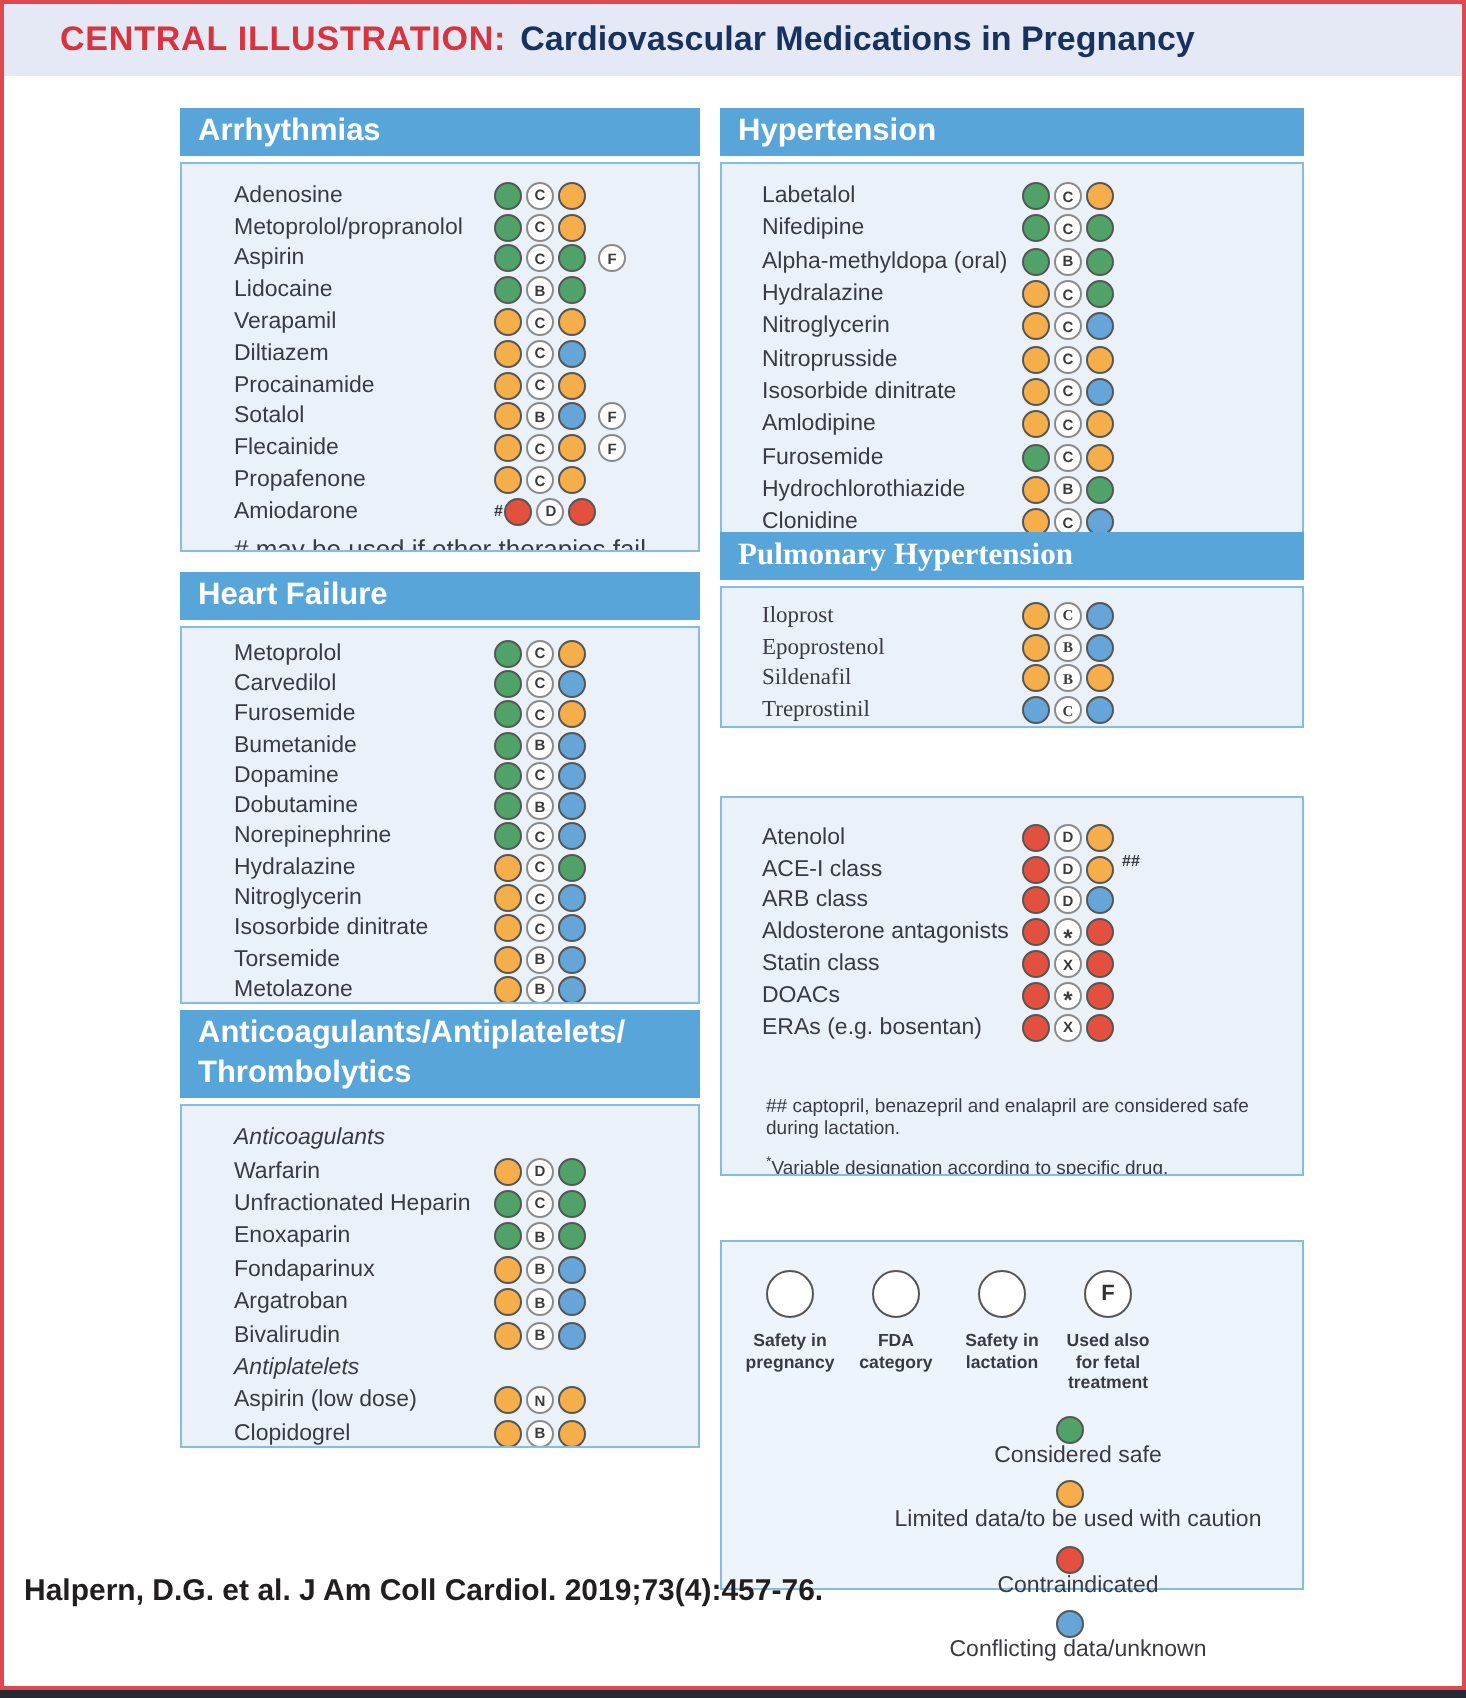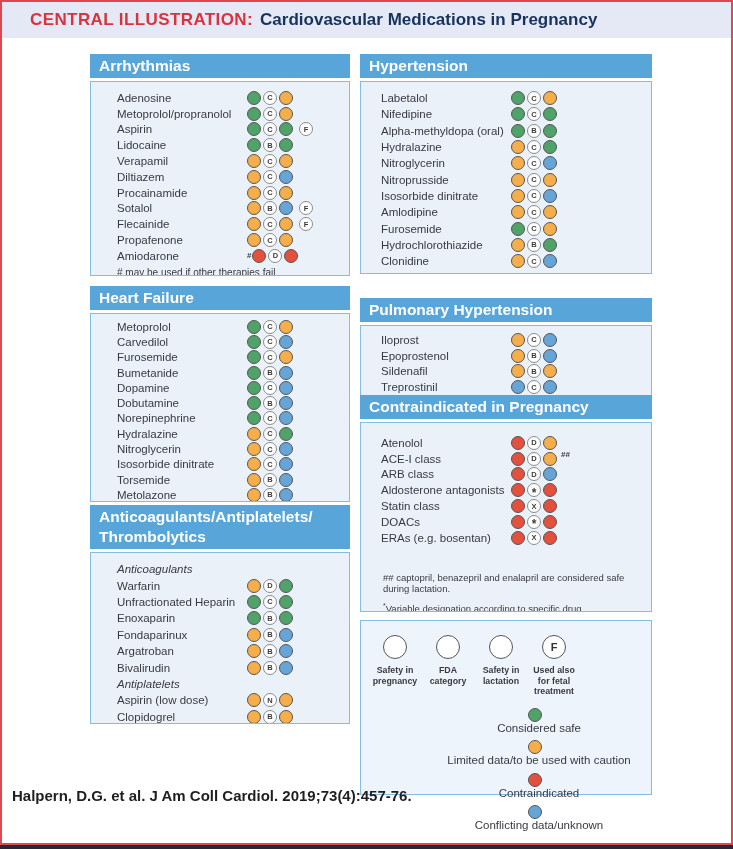--- a/index.html
+++ b/index.html
@@ -19,40 +19,40 @@
 
   
   .panel{position:absolute;left:0;right:0;}
   .panel-header{background:#57A5D9;color:#fff;font-weight:bold;font-size:15.5px;line-height:20px;padding:2px 8px 2px 9px;white-space:pre-line;}
   .panel-body{background:#EAF1F9;border:1.5px solid #85BCE4;margin-top:3px;box-sizing:border-box;padding-top:8px;overflow:hidden;}
 
   .panel-arrhythmias{top:52px;}            .panel-arrhythmias .panel-body{height:195px;}
   .panel-heart-failure{top:284px;}         .panel-heart-failure .panel-body{height:189px;padding-top:5px;}
   .panel-anticoagulants{top:503px;}        .panel-anticoagulants .panel-body{height:172px;}
   .panel-hypertension{top:52px;}           .panel-hypertension .panel-body{height:193px;}
-  .panel-pulmonary-hypertension{top:296px;}.panel-pulmonary-hypertension .panel-body{height:71px;padding-top:6px;}
+  .panel-pulmonary-hypertension{top:264px;font-family:Liberation Serif, serif;}.panel-pulmonary-hypertension .panel-body{height:71px;padding-top:6px;}
   .panel-contraindicated{top:393px;}       .panel-contraindicated .panel-body{height:190px;padding-top:12px;}
 
   .row{display:flex;align-items:center;height:15.8px;padding-left:26px;}
   .col-right .row{padding-left:20px;}
   .panel-heart-failure .row{height:15.3px;}
   .panel-hypertension .row{height:16.3px;}
   .panel-anticoagulants .row{height:16.4px;}
   .drug{width:130px;flex:none;font-size:11.5px;color:#3A3A42;white-space:nowrap;}
   .subhead-label{font-size:11.5px;font-style:italic;color:#3A3A42;white-space:nowrap;}
   .circles{display:flex;align-items:center;}
   .circle{width:14px;height:14px;border-radius:50%;margin-right:2px;box-sizing:border-box;border:1px solid #565656;flex:none;display:inline-flex;align-items:center;justify-content:center;}
   .circle.white{background:#fff;border-color:#8a8a8a;font-size:7.5px;font-weight:bold;color:#3b3b3b;}
   .circle.fgap{margin-left:4px;}
   .circle.ast{font-size:12px;padding-top:5px;}
   .prefix{font-size:8px;font-weight:bold;color:#3A3A42;margin-right:1px;}
   .suffix{font-size:8px;font-weight:bold;color:#3A3A42;margin-left:2px;position:relative;top:-4px;}
 
   .footnotes{padding-left:26px;padding-right:24px;}
-  .panel-arrhythmias .footnotes{margin-top:3px;font-size:10px;color:#3A3A42;}
+  .panel-arrhythmias .footnotes{margin-top:3px;font-size:13px;color:#3A3A42;}
   .panel-contraindicated .footnotes{margin-top:26px;padding-left:22px;font-size:9.5px;color:#3A3A42;line-height:1.25;}
   .panel-contraindicated .footnote + .footnote{margin-top:7px;}
   .footnote sup{font-size:7px;}
 
   
   .legend-box{position:absolute;top:618px;left:0;right:0;height:175px;background:#EDF4FB;border:1.5px solid #85BCE4;box-sizing:border-box;}
   .legend-cols{display:flex;padding:14px 0 0 8px;}
   .legend-col{width:52px;flex:none;display:flex;flex-direction:column;align-items:center;margin-right:1px;}
   .legend-circle{width:24px;height:24px;border-radius:50%;background:#fff;border:1px solid #555;box-sizing:border-box;display:flex;align-items:center;justify-content:center;font-size:11px;font-weight:bold;color:#333;}
   .legend-col-label{margin-top:6px;font-size:8.8px;font-weight:bold;color:#3A3A42;text-align:center;white-space:pre-line;line-height:1.2;}
@@ -558,21 +558,20 @@
               <span class="drug">Treprostinil</span>
               <span class="circles">
                 <span class="circle" style="background: rgb(102, 165, 216);"></span>
                 <span class="circle white">C</span>
                 <span class="circle" style="background: rgb(102, 165, 216);"></span>
               </span>
             </div>
           </div>
         </section>
         <section class="panel panel-contraindicated">
-          <div class="panel-header">Contraindicated in Pregnancy</div>
           <div class="panel-body">
             <div class="row">
               <span class="drug">Atenolol</span>
               <span class="circles">
                 <span class="circle" style="background: rgb(227, 80, 62);"></span>
                 <span class="circle white">D</span>
                 <span class="circle" style="background: rgb(245, 174, 73);"></span>
               </span>
             </div>
             <div class="row">

